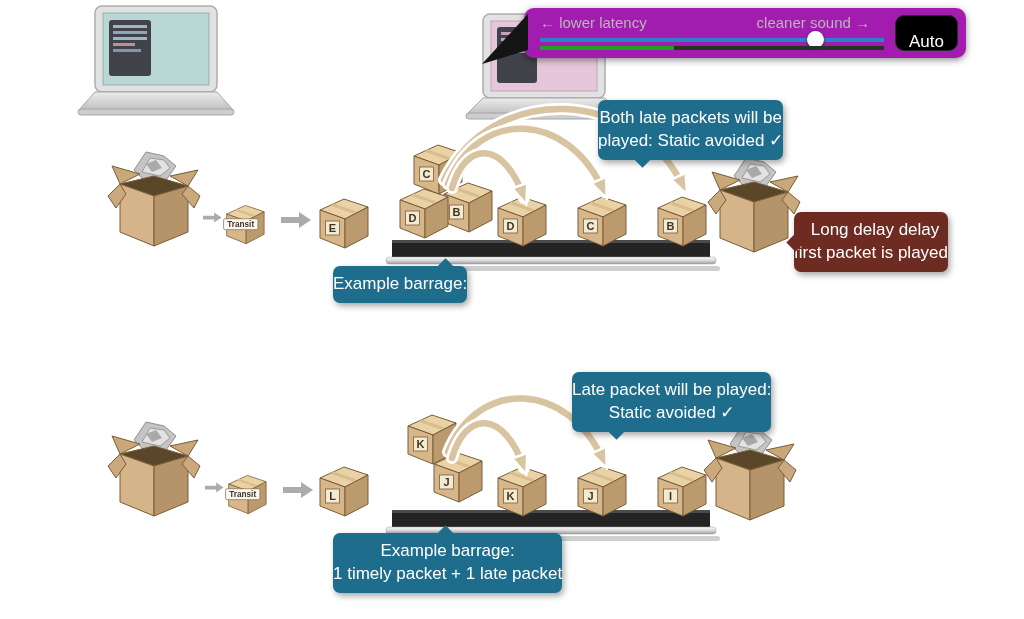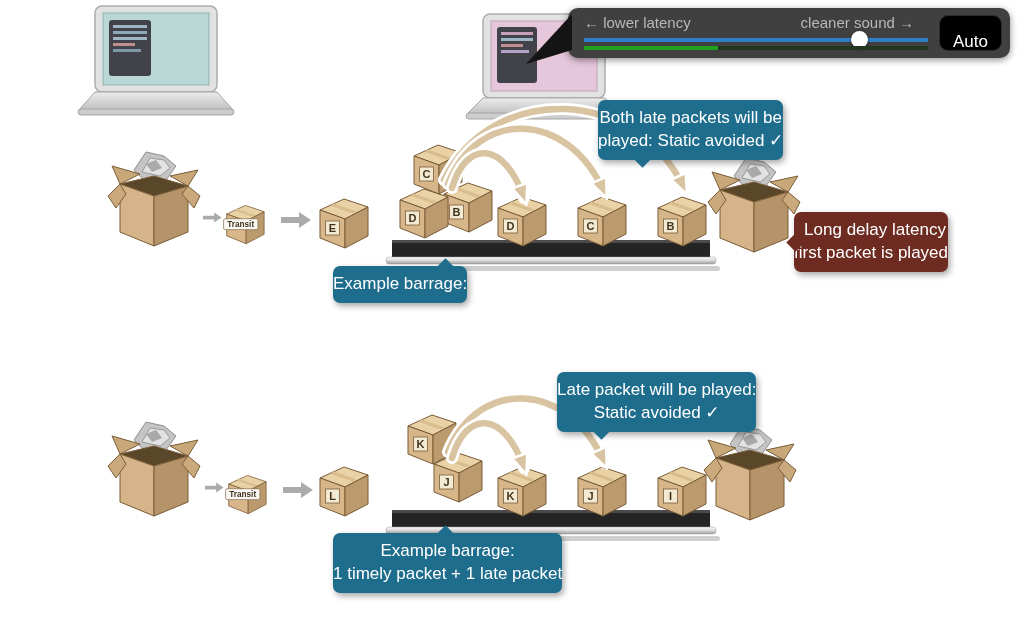--- a/index.html
+++ b/index.html
@@ -13,22 +13,22 @@
              box-shadow:2px 3px 6px rgba(0,0,0,.35); }
   .callout .line { white-space:nowrap; }
   .callout-red { background:#6e2b21; }
   .tail { position:absolute; width:13px; height:13px; background:inherit; transform:rotate(45deg); }
   .tail-b { bottom:-5px; left:38px; }
   .tail-t { top:-5px; left:106px; }
   .tail-l { left:-5px; top:24px; }
   .bold { font-weight:400;margin-left:8px; }
 
   
-  .panel { position:absolute; left:568px; top:8px; width:442px; height:50px; z-index:5;
-           background:#404040; border-radius:10px; box-shadow:0 2px 7px rgba(0,0,0,.45);text-decoration:underline; }
+  .panel { position:absolute; left:524px; top:8px; width:442px; height:50px; z-index:5;
+           background:#a21caf; border-radius:10px; box-shadow:0 2px 7px rgba(0,0,0,.45);text-decoration:underline; }
   .panel-tail { position:absolute; left:-44px; top:4px; }
   .panel-label { position:absolute; top:6px; color:#b8b8b8; font-size:15px; white-space:nowrap; }
   .lbl-left { left:16px; }
   .lbl-right { right:96px; }
   .track-blue { position:absolute; left:16px; top:30px; width:344px; height:4px; background:#2f7fc6; }
   .knob { position:absolute; left:283px; top:23px; width:17px; height:17px; border-radius:50%;
           background:#fff; box-shadow:0 1px 3px rgba(0,0,0,.65); cursor:pointer; }
   .buffer-track { position:absolute; left:16px; top:38px; width:344px; height:4px; background:#22361f; }
   .buffer-fill { width:39%; height:100%; background:#1fa01f; }
   .auto-btn { position:absolute; right:8px; top:7px; height:36px; padding:16px 13px; background:#000;
@@ -258,26 +258,26 @@
   </div>
 
   <div class="callout" style="left:333px; top:266px;">
     <div class="tail tail-t"></div>
     <div class="line">Example barrage:</div>
   </div>
 
   <div class="callout callout-red" style="left:794px; top:212px;">
     <div class="tail tail-l"></div>
     <div class="line">
-      <span class="bold">Long delay</span><span> latency</span>
+      <span class="bold">Long delay</span><span> delay</span>
     </div>
     <div class="line">first packet is played</div>
   </div>
 
-  <div class="callout" style="left:557px; top:372px;">
+  <div class="callout" style="left:572px; top:372px;">
     <div class="tail tail-b"></div>
     <div class="line">Late packet will be played:</div>
     <div class="line">Static avoided ✓</div>
   </div>
 
   <div class="callout" style="left:333px; top:533px;">
     <div class="tail tail-t"></div>
     <div class="line">Example barrage:</div>
     <div class="line">1 timely packet + 1 late packet</div>
   </div>

